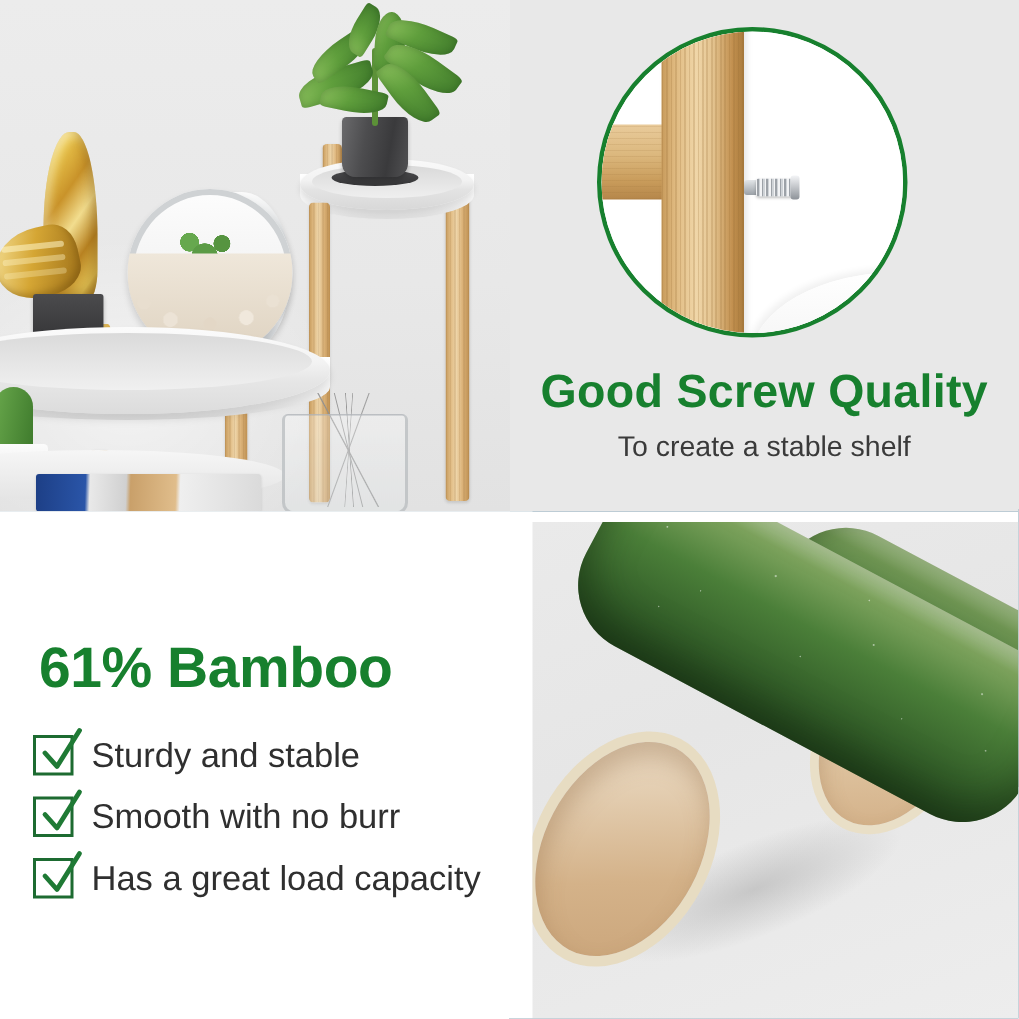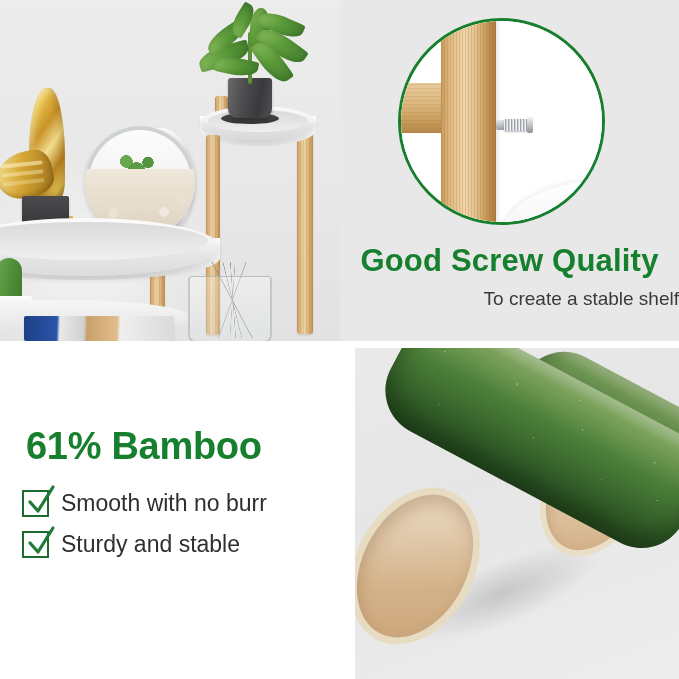--- a/index.html
+++ b/index.html
@@ -288,21 +288,21 @@
 
   .detail-title{
     position:absolute;left:0;top:243px;width:339px;
     text-align:center;
     color:var(--brand,#17802e);
     font-size:31px;font-weight:bold;letter-spacing:.2px;
     white-space:nowrap;
   }
   .detail-sub{
     position:absolute;left:0;top:288px;width:339px;
-    text-align:right;
+    text-align:center;
     color:#3a3a3a;
     font-size:19px;font-weight:normal;
   }
 
   
   .bottom-panel{
     position:absolute;left:0;top:341px;width:679px;height:338px;
     background:#ffffff;
   }
   .features{
@@ -486,35 +486,43 @@
       <div class="detail-sub">To create a stable shelf</div>
     </div>
   </div>
 
   <div class="bottom-panel">
 
     <div class="features">
       <div class="feat-title">61% Bamboo</div>
 
       <ul class="feat-list">
+        <li class="feat-item">
+          <span class="chk">
+            <svg viewBox="0 0 30 32" aria-hidden="true">
+              <path d="M4 18 L12 27 L27 3" fill="none" stroke="#1f7a35" stroke-width="3.2" stroke-linecap="round" stroke-linejoin="round"></path>
+            </svg>
+          </span>
+          <span class="feat-text">Sturdy and stable</span>
+        </li>
         <li class="feat-item">
           <span class="chk">
             <svg viewBox="0 0 30 32" aria-hidden="true">
               <path d="M4 18 L12 27 L27 3" fill="none" stroke="#1f7a35" stroke-width="3.2" stroke-linecap="round" stroke-linejoin="round"></path>
             </svg>
           </span>
           <span class="feat-text">Smooth with no burr</span>
         </li>
         <li class="feat-item">
           <span class="chk">
             <svg viewBox="0 0 30 32" aria-hidden="true">
               <path d="M4 18 L12 27 L27 3" fill="none" stroke="#1f7a35" stroke-width="3.2" stroke-linecap="round" stroke-linejoin="round"></path>
             </svg>
           </span>
-          <span class="feat-text">Sturdy and stable</span>
+          <span class="feat-text">Has a great load capacity</span>
         </li>
       </ul>
     </div>
 
     <div class="photo-bamboo">
       <div class="bs-shadow"></div>
 
       <div class="stalk stalk-back">
         <div class="dew"></div>
         <div class="node" style="left:56%;"></div>

